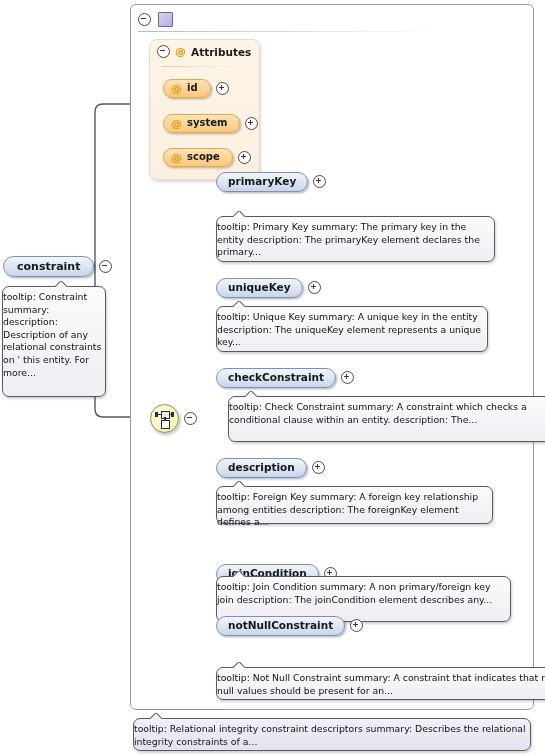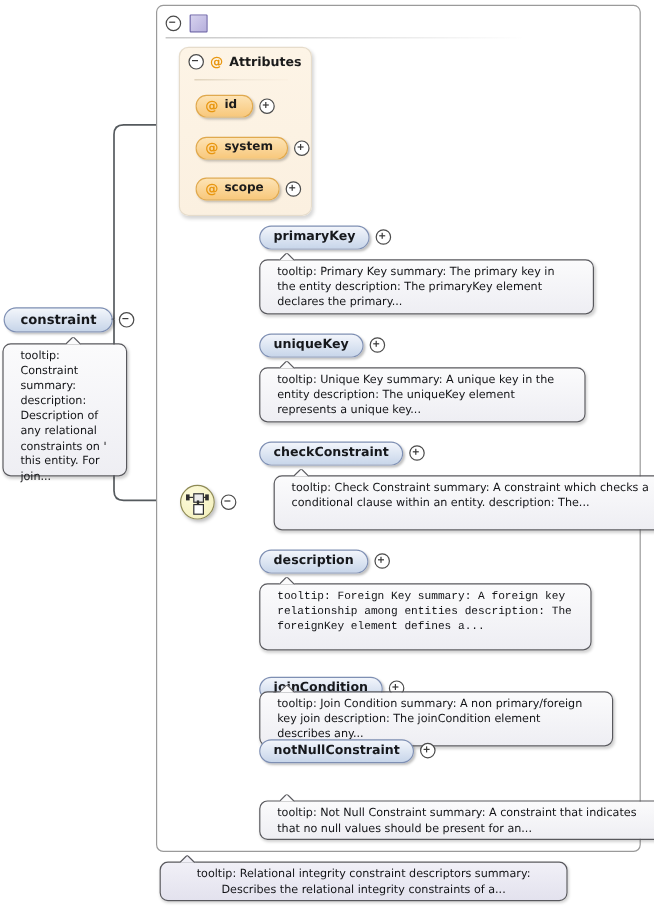--- a/index.html
+++ b/index.html
@@ -127,21 +127,21 @@
   .comp-circle .cap-l{left:4px;top:6.5px;}
   .comp-circle .cap-r{left:20px;top:6.5px;}
 
   
   .tip{
     position:absolute;
     border:1px solid #58585d;border-radius:7px;
     background:linear-gradient(to bottom,#fbfbfc,#eeeef3);
     box-shadow:1px 1.5px 2.5px rgba(0,0,0,.18);
     font-size:9.3px;line-height:12.6px;color:#111215;
-    padding:4px 14px;box-sizing:border-box;
+    padding:4px 0;box-sizing:border-box;
     font-family:"DejaVu Sans","Liberation Sans",sans-serif;
   }
   .tip.lav{background:linear-gradient(to bottom,#f1f0f7,#e3e2ee);}
   
   .tip .ptr{
     position:absolute;top:-6px;width:13px;height:6px;overflow:hidden;
   }
   .tip .ptr:before{
     content:"";position:absolute;left:1px;top:1px;width:9px;height:9px;
     background:#fbfbfc;border-left:1px solid #58585d;border-top:1px solid #58585d;
@@ -222,37 +222,37 @@
     </span>
     <span class="tgl plus"></span>
   </div>
 
   <div class="root-row">
     <span class="root-pill">constraint</span>
     <span class="tgl"></span>
   </div>
   <div class="tip" style="left:2px;top:286px;width:104px;height:111px;">
     <span class="ptr" style="left:52px;"></span>
-    <span>tooltip: Constraint summary: description: Description of any relational constraints on ' this entity. For join...</span>
+    <span>tooltip: Constraint summary: description: Description of any relational constraints on ' this entity. For more...</span>
   </div>
 
   <div class="comp-row">
     <span class="comp-circle">
       <span class="cl cl-h1"></span>
       <span class="cl cl-h2"></span>
       <span class="cap cap-l"></span>
       <span class="cap cap-r"></span>
       <span class="cbox cb-top"></span>
       <span class="cl cl-v"></span>
       <span class="cbox cb-bot"></span>
     </span>
     <span class="tgl"></span>
   </div>
 
-  <div class="elem-row" style="left:216px;top:188px;">
+  <div class="elem-row" style="left:216px;top:172px;">
     <span class="elem-pill">primaryKey</span>
     <span class="tgl plus"></span>
   </div>
   <div class="tip" style="left:216px;top:216px;width:279px;height:46px;">
     <span class="ptr" style="left:16px;"></span>
     <span>tooltip: Primary Key summary: The primary key in the entity description: The primaryKey element declares the primary...</span>
   </div>
 
   <div class="elem-row" style="left:216px;top:278px;">
     <span class="elem-pill">uniqueKey</span>
@@ -269,21 +269,21 @@
   </div>
   <div class="tip" style="left:228px;top:396px;width:338px;height:46px;">
     <span class="ptr" style="left:16px;"></span>
     <span>tooltip: Check Constraint summary: A constraint which checks a conditional clause within an entity. description: The...</span>
   </div>
 
   <div class="elem-row" style="left:216px;top:458px;">
     <span class="elem-pill">description</span>
     <span class="tgl plus"></span>
   </div>
-  <div class="tip" style="left:216px;top:486px;width:277px;height:56px;font-family:Liberation Mono, monospace;">
+  <div class="tip" style="left:216px;top:486px;width:277px;height:38px;">
     <span class="ptr" style="left:16px;"></span>
     <span>tooltip: Foreign Key summary: A foreign key relationship among entities description: The foreignKey element defines a...</span>
   </div>
 
   <div class="elem-row" style="left:216px;top:548px;margin-top:16px;">
     <span class="elem-pill">joinCondition</span>
     <span class="tgl plus"></span>
   </div>
   <div class="tip" style="left:216px;top:576px;width:295px;height:46px;">
     <span class="ptr" style="left:16px;"></span>
@@ -292,18 +292,18 @@
 
   <div class="elem-row" style="left:216px;top:616px;">
     <span class="elem-pill">notNullConstraint</span>
     <span class="tgl plus"></span>
   </div>
   <div class="tip" style="left:216px;top:667px;width:342px;height:33px;">
     <span class="ptr" style="left:16px;"></span>
     <span>tooltip: Not Null Constraint summary: A constraint that indicates that no null values should be present for an...</span>
   </div>
 
-  <div class="tip lav" style="left:133px;top:718px;width:340px;height:33px;text-align:center;">
+  <div class="tip lav" style="left:133px;top:718px;width:398px;height:33px;">
     <span class="ptr" style="left:16px;"></span>
     <span>tooltip: Relational integrity constraint descriptors summary: Describes the relational integrity constraints of a...</span>
   </div>
 
 </div>
 
 </body></html>

